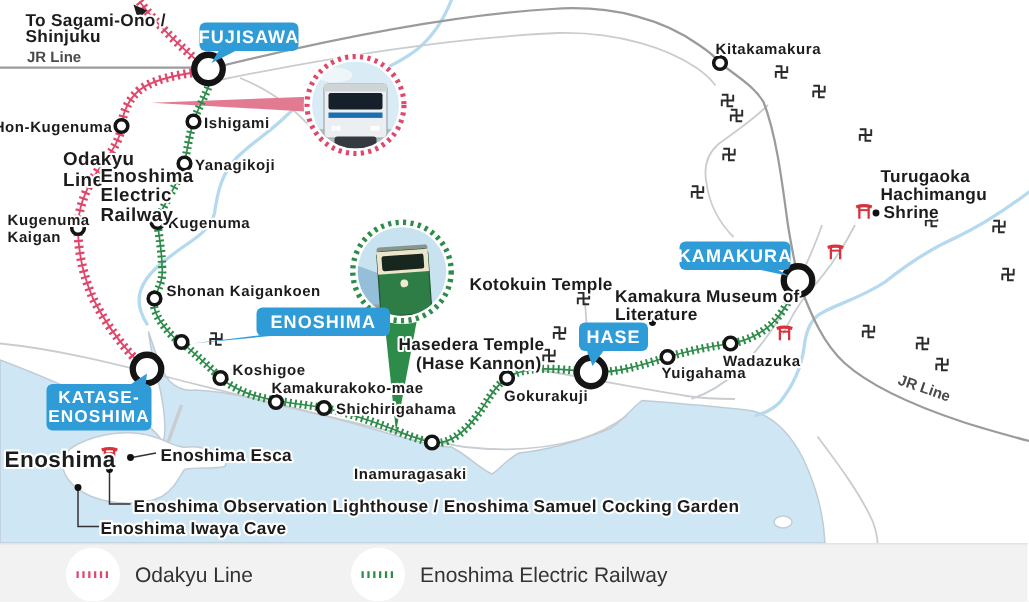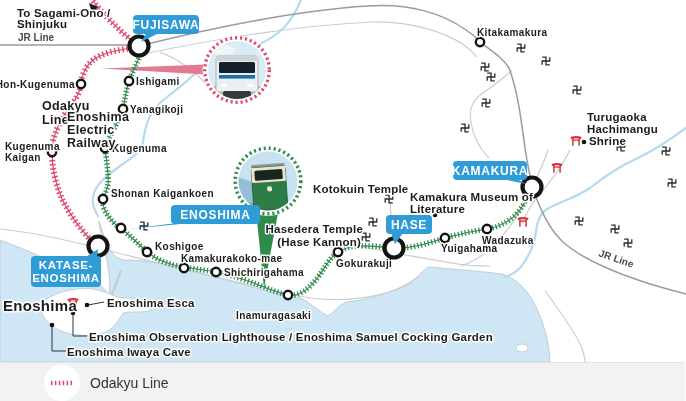--- a/index.html
+++ b/index.html
@@ -230,14 +230,21 @@
 </svg>
 
 <div class="legend">
   <div class="legend-item" style="left:44px">
     <svg width="36" height="36">
       <circle cx="18" cy="18" r="18" fill="#fff"></circle>
       <line x1="7" y1="18" x2="29" y2="18" stroke="var(--odakyu-line)" stroke-width="4.5" stroke-dasharray="1.5 2.4"></line>
     </svg>
     <span class="legend-text">Odakyu Line</span>
   </div>
+  <div class="legend-item" style="left:234px">
+    <svg width="36" height="36">
+      <circle cx="18" cy="18" r="18" fill="#fff"></circle>
+      <line x1="7" y1="18" x2="29" y2="18" stroke="var(--enoden-line)" stroke-width="4.5" stroke-dasharray="1.5 2.4"></line>
+    </svg>
+    <span class="legend-text">Enoshima Electric Railway</span>
+  </div>
 </div>
 </div>
 
 </body></html>

